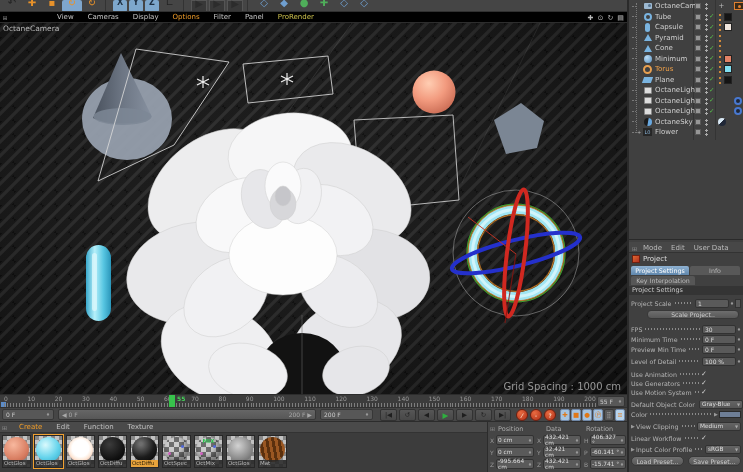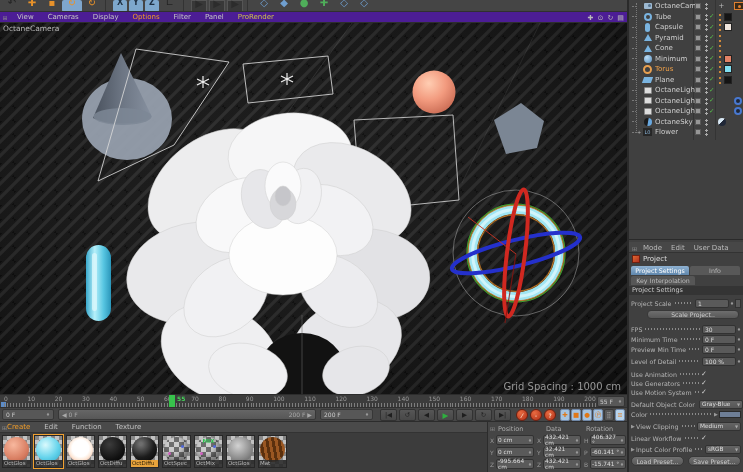--- a/index.html
+++ b/index.html
@@ -16,22 +16,22 @@
   .t-orange { color:#e8922a; }
   .t-dark { color:#232323; }
   .t-sel { background:#7fa6cc; border-radius:2px; }
   .t-axis { background:#7da7cc; color:#1d2f42; font-weight:bold; min-width:14px; margin:0 1px; border-radius:2px; font-size:8px; }
   .t-render { background:#383838; border:1px solid #555; min-width:16px; margin:0 1px; color:#2c2c2c; }
   .t-blue { color:#6f9fd0; }
   .t-green { color:#4fae5a; }
   .tsep { min-width:4px; border-left:1px solid #333; margin:0 3px; }
 
   
-  #vmenu { position:absolute; left:0; top:12px; width:627px; height:11px; background:#4c1d95;
-           border-bottom:1px solid #2d2d2d; display:flex; align-items:center; font-size:7px; color:#c6c6c6; }
+  #vmenu { position:absolute; left:0; top:12px; width:627px; height:11px; background:#000000;
+           border-bottom:1px solid #2d2d2d; display:flex; align-items:center; font-size:7px; color:#c6c6c6;gap:40px; }
   #vmenu .grid-ic { width:10px; color:#8a8a8a; font-size:6px; text-align:center; }
   .vm-item { padding:0 7px; height:11px; display:flex; align-items:center; }
   .hl-orange { color:#f09c28; }
   .hl-yellow { color:#ccc04c; }
   #vmenu-corner { position:absolute; right:2px; top:0; height:11px; display:flex; align-items:center; gap:1px; }
   .vic { width:9px; text-align:center; color:#b8b8b8; font-size:7px; }
 
   
   #viewport { position:absolute; left:0; top:23px; width:627px; height:371px; background:#141414; }
   .vp-label { position:absolute; left:3px; top:1px; font-size:7.5px; color:#b8b8b8; z-index:5; }
@@ -68,21 +68,21 @@
           border:1px solid #6e2010; color:#ffe; font-size:6px; display:flex; align-items:center; justify-content:center; }
   #keying-btns { position:absolute; left:560px; top:1px; display:flex; gap:1px; }
   .kbtn { width:10px; height:12px; border-radius:2px; font-size:6.5px; display:flex; align-items:center; justify-content:center; }
   .kbtn.on { background:#a6c4e0; border:1px solid #7088a8; color:#e07818; }
   .kbtn.off { background:#585858; border:1px solid #3a3a3a; color:#aaa; }
   .kbtn.on2 { background:#b8d4ec; border:1px solid #7088a8; color:#e07818; }
 
   
   #materials { position:absolute; left:0; top:421px; width:487px; height:51px; background:#3c3c3c; border-top:1px solid #2c2c2c; }
   #mat-menu { position:absolute; left:0; top:0; width:100%; height:11px; background:#4a4a4a; border-bottom:1px solid #333;
-              display:flex; align-items:center; font-size:7px; color:#c0c0c0; padding-left:0; }
+              display:flex; align-items:center; font-size:7px; color:#c0c0c0; padding-left:12px; }
   #mat-menu .grid-ic { position:absolute; left:2px; color:#8a8a8a; font-size:6px; }
   #mat-tiles { position:absolute; left:2px; top:13px; display:flex; gap:3px; }
   .mat { position:relative; width:29px; height:33px; border:1px solid #272727;
          background:repeating-conic-gradient(#c2c2c2 0% 25%, #868686 0% 50%) 0 0/8px 8px; }
   .mat.sel { outline:1.5px solid #f0a030; }
   .ball { position:absolute; left:1px; top:1px; width:25px; height:25px; border-radius:50%; }
   .m1 .ball { background:radial-gradient(circle at 38% 32%,#f8b89e,#d97f63 60%,#b05540); }
   .m2 .ball { background:radial-gradient(circle at 38% 32%,#dafafd,#66d4ec 55%,#2ba6c8); }
   .m3 .ball { background:radial-gradient(circle at 50% 45%,#ffffff 45%,#fdeadb 62%,#f0b195 85%,#d4654a); }
   .m4 .ball { background:radial-gradient(circle at 38% 30%,#3c3c3c,#101010 65%,#000); }

